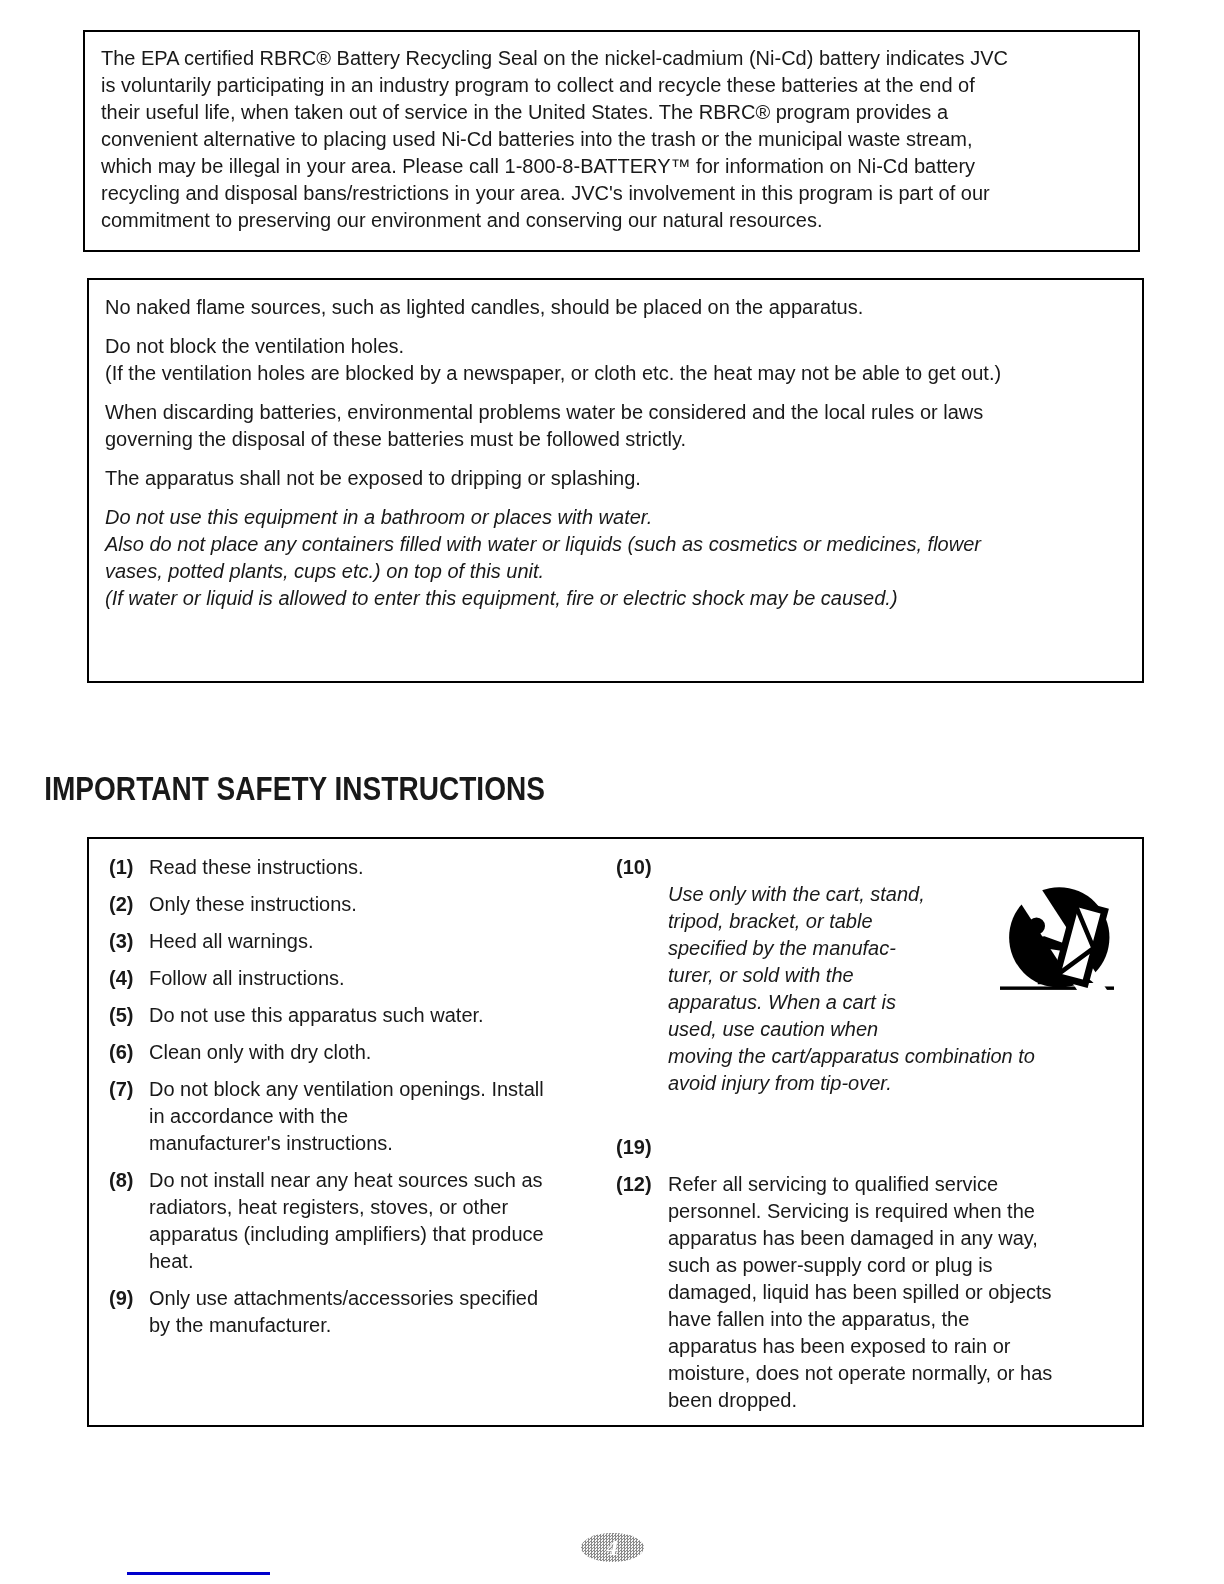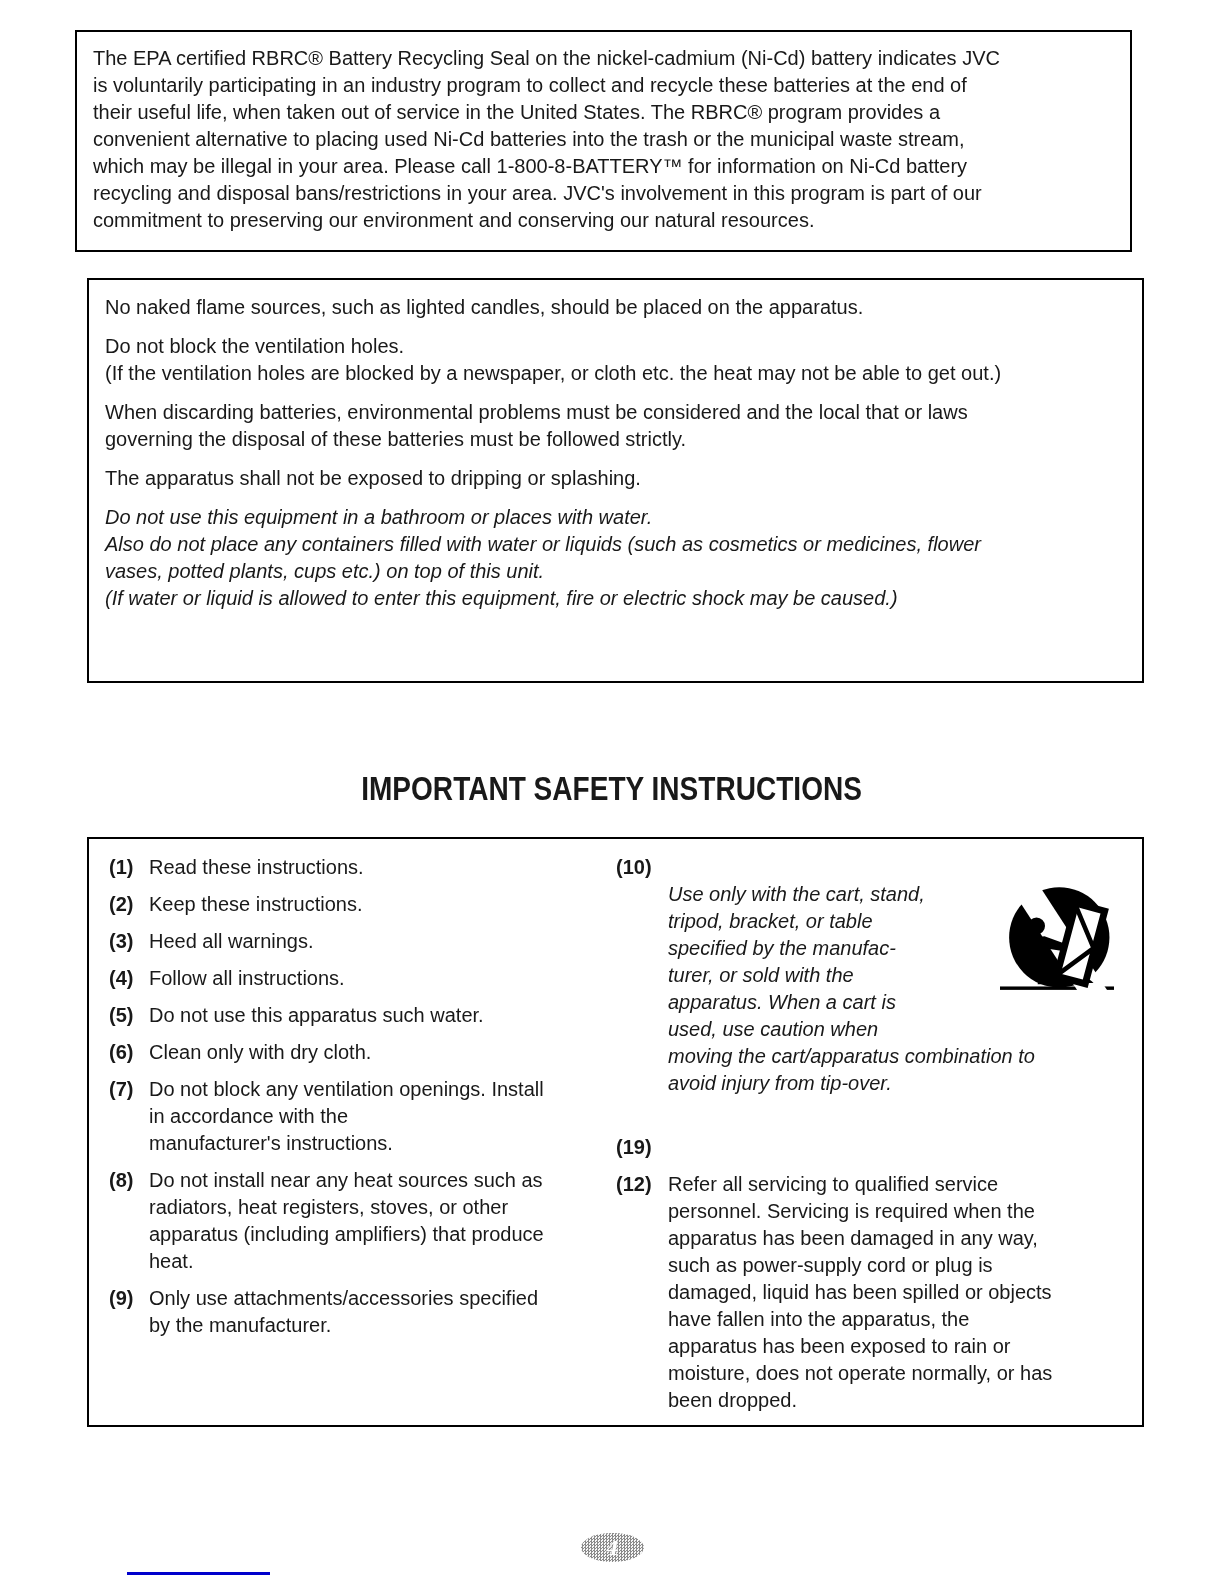--- a/index.html
+++ b/index.html
@@ -13,36 +13,35 @@
     position: relative;
     width: 1224px; height: 1584px;
     overflow: hidden;
     background: #ffffff;
   }
   .outlined-box {
     position: absolute;
     border: 2px solid #000000;
     background: #ffffff;
   }
-  .box-rbrc   { left: 75px; top: 30px;  width: 1057px; height: 222px; padding: 13px 16px; }
+  .box-rbrc   { left: 83px; top: 30px;  width: 1057px; height: 222px; padding: 13px 16px; }
   .box-install{ left: 87px; top: 278px; width: 1057px; height: 405px; padding: 14px 16px; }
   .box-safety { left: 87px; top: 837px; width: 1057px; height: 590px; padding: 15px 16px 0 20px; }
   .body-text {
     font-size: 20px;
     line-height: 27px;
     white-space: pre-line;
   }
   .box-install .body-text { margin-bottom: 12px; }
   .box-install .body-text:last-child { margin-bottom: 15px; font-style: italic; }
 
   .safety-title {
     position: absolute;
     left: 0; top: 770px;
     width: 100%;
-    text-align: center;
   }
   .safety-title span {
     display: inline-block;
     font-size: 33px;
     font-weight: bold;
     transform: scaleX(0.85);
     white-space: nowrap;
   }
 
   .cols { display: flex; }
@@ -104,21 +103,21 @@
 convenient alternative to placing used Ni-Cd batteries into the trash or the municipal waste stream,
 which may be illegal in your area. Please call 1-800-8-BATTERY™ for information on Ni-Cd battery
 recycling and disposal bans/restrictions in your area. JVC's involvement in this program is part of our
 commitment to preserving our environment and conserving our natural resources.</div>
   </div>
 
   <div class="outlined-box box-install">
     <div class="body-text">No naked flame sources, such as lighted candles, should be placed on the apparatus.</div>
     <div class="body-text">Do not block the ventilation holes.
 (If the ventilation holes are blocked by a newspaper, or cloth etc. the heat may not be able to get out.)</div>
-    <div class="body-text">When discarding batteries, environmental problems must be considered and the local that or laws
+    <div class="body-text">When discarding batteries, environmental problems water be considered and the local rules or laws
 governing the disposal of these batteries must be followed strictly.</div>
     <div class="body-text">The apparatus shall not be exposed to dripping or splashing.</div>
     <div class="body-text">Do not use this equipment in a bathroom or places with water.
 Also do not place any containers filled with water or liquids (such as cosmetics or medicines, flower
 vases, potted plants, cups etc.) on top of this unit.
 (If water or liquid is allowed to enter this equipment, fire or electric shock may be caused.)</div>
   </div>
 
   <div class="safety-title">
     <span>IMPORTANT SAFETY INSTRUCTIONS</span>
@@ -126,21 +125,21 @@
 
   <div class="outlined-box box-safety">
     <div class="cols">
       <div class="col-left">
         <div class="item">
           <span class="num">(1)</span>
           <div class="txt">Read these instructions.</div>
         </div>
         <div class="item">
           <span class="num">(2)</span>
-          <div class="txt">Keep these instructions.</div>
+          <div class="txt">Only these instructions.</div>
         </div>
         <div class="item">
           <span class="num">(3)</span>
           <div class="txt">Heed all warnings.</div>
         </div>
         <div class="item">
           <span class="num">(4)</span>
           <div class="txt">Follow all instructions.</div>
         </div>
         <div class="item">

